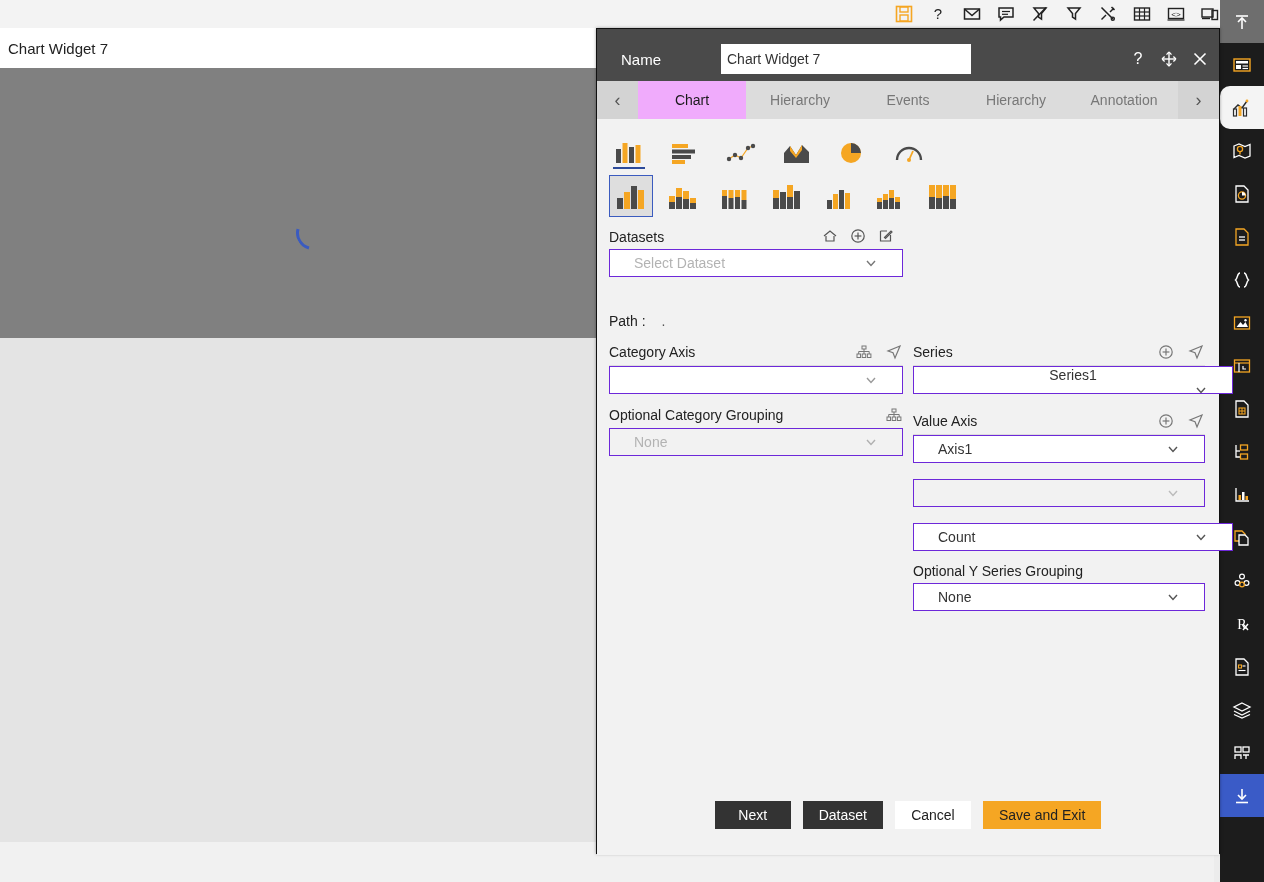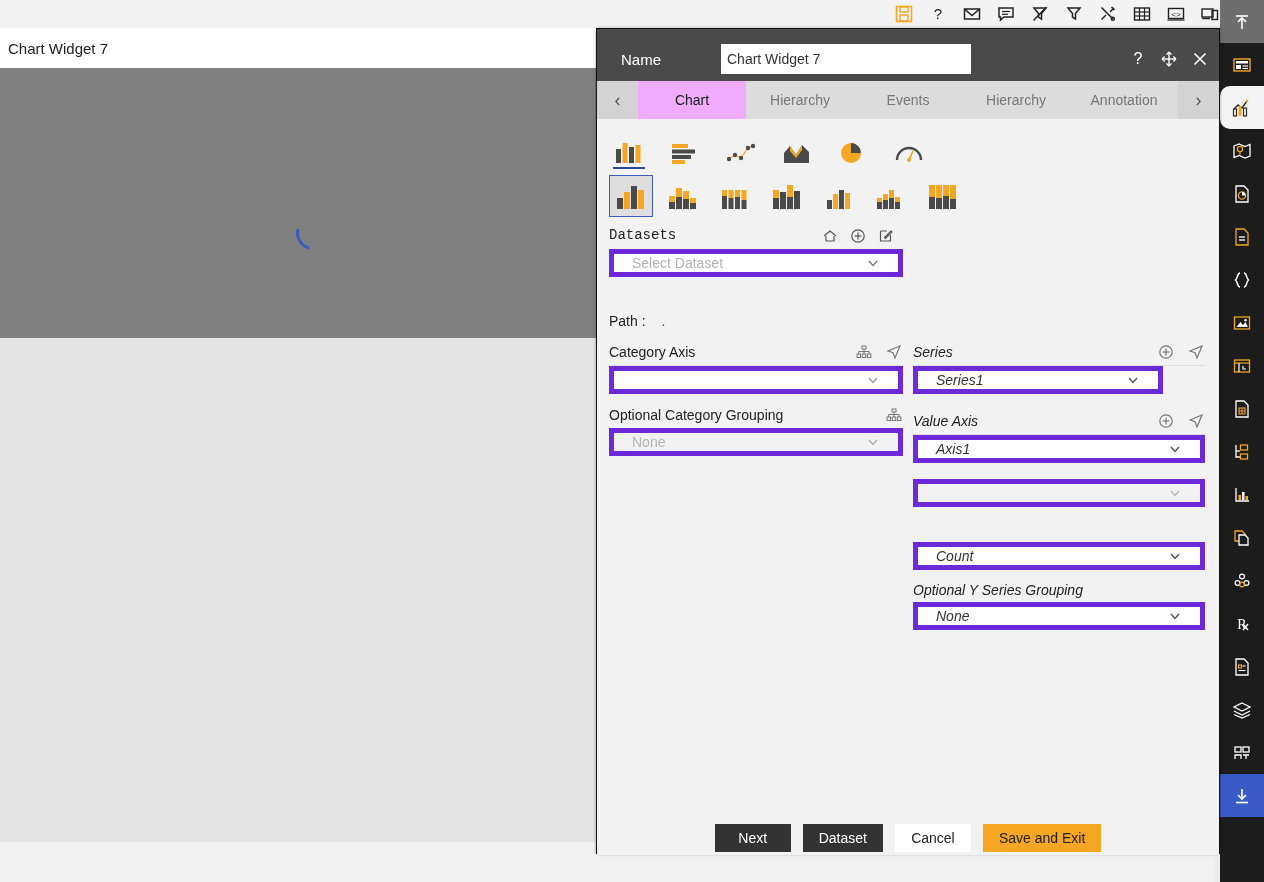--- a/index.html
+++ b/index.html
@@ -123,57 +123,56 @@
   }
   .chart-subtypes { display: flex; gap: 8px; padding: 6px 0 0 12px; }
   .cst {
     width: 44px; height: 42px; display: flex; align-items: center; justify-content: center;
     cursor: pointer; box-sizing: border-box; border: 1px solid transparent;
   }
   .cst.active { background: #dedede; border: 1px solid #3b5bbf; }
 
   .sec-label { font-size: 14px; color: #222; }
   .datasets-row {
-    display: flex; align-items: flex-start; padding: 10px 0 0 12px; width: 298px;
+    display: flex; align-items: flex-end; padding: 10px 0 0 12px; width: 298px;
     box-sizing: border-box;
-    font-family: Liberation Mono, monospace;
   }
   .ds-icons { margin-left: auto; display: flex; gap: 10px; align-items: center; }
   .mini-ico { width: 18px; height: 18px; cursor: pointer; display: flex; align-items: center; justify-content: center; }
 
   .select {
-    height: 28px; border: 5px solid #6d28d9; background: #fff; box-sizing: border-box;
-    display: flex; align-items: center; padding: 0 18px; font-size: 14px; color: #333;
+    height: 28px; border: 1px solid #6d28d9; background: #fff; box-sizing: border-box;
+    display: flex; align-items: center; padding: 0 24px; font-size: 14px; color: #333;
     position: relative; cursor: pointer;
   }
   .select.ph { color: #b3b3b3; }
   .select.disabled { background: #f2f2f2; color: #b3b3b3; }
   .select .chev {
     margin-left: auto; width: 14px; height: 14px; display: flex; align-items: center; justify-content: center;
   }
 
   .path-line { font-size: 14px; color: #222; padding: 4px 0 0 12px; margin-top: 32px; }
   .path-line .dot { color: #555; margin-left: 12px; }
 
   .cols { display: flex; padding: 12px 14px 0 12px; gap: 10px; }
   .col-left { width: 296px; }
-  .col-right { width: 292px; font-style: italic; }
+  .col-right { width: 292px; }
 
   .field-head {
     display: flex; align-items: center; font-size: 14px; color: #222;
     padding: 2px 0 4px 0; border-bottom: 1px solid #ddd; margin-bottom: 0;
   }
   .field-head .icons { margin-left: auto; display: flex; gap: 12px; align-items: center; }
   .field-head.noline { border-bottom: none; }
   .gap { height: 16px; }
   .gap-s { height: 10px; }
 
   
   .dlg-footer {
-    position: absolute; left: 0; bottom: 3px; width: 622px;
+    position: absolute; left: 0; bottom: 26px; width: 622px;
     display: flex; justify-content: center; gap: 12px;
   }
   .btn {
     height: 28px; min-width: 76px; padding: 0 16px; font-size: 14px;
     display: flex; align-items: center; justify-content: center; cursor: pointer;
     border: none; box-sizing: border-box; font-family: "Liberation Sans", sans-serif;
   }
   .btn.dark { background: #333; color: #fff; }
   .btn.light { background: #fff; color: #222; }
   .btn.accent { background: #f5a623; color: #222; text-align: center; }
@@ -692,21 +691,21 @@
                     <line x1="4.6" y1="8" x2="11.4" y2="8" stroke="#777" stroke-width="1.2"></line>
                   </svg>
               </span>
               <span class="mini-ico">
                 <svg width="16" height="16" viewBox="0 0 16 16">
                     <path d="M14 2 L2 7 L7 8.8 L9 14 Z" fill="none" stroke="#777" stroke-width="1.2"></path>
                   </svg>
               </span>
             </span>
           </div>
-          <div class="select" style="width:250px;">
+          <div class="select" style="width:320px;flex-direction:column;">
             <span>Series1</span>
             <span class="chev">
               <svg width="14" height="14" viewBox="0 0 14 14">
                   <path d="M3 5 L7 9.5 L11 5" fill="none" stroke="#555" stroke-width="1.4"></path>
                 </svg>
             </span>
           </div>
 
           <div class="gap"></div>
 
@@ -742,21 +741,21 @@
             <span></span>
             <span class="chev">
               <svg width="14" height="14" viewBox="0 0 14 14">
                   <path d="M3 5 L7 9.5 L11 5" fill="none" stroke="#bbb" stroke-width="1.4"></path>
                 </svg>
             </span>
           </div>
 
           <div class="gap"></div>
 
-          <div class="select" style="width:292px;margin-top:19px;">
+          <div class="select" style="width:320px;">
             <span>Count</span>
             <span class="chev">
               <svg width="14" height="14" viewBox="0 0 14 14">
                   <path d="M3 5 L7 9.5 L11 5" fill="none" stroke="#555" stroke-width="1.4"></path>
                 </svg>
             </span>
           </div>
 
           <div class="gap-s"></div>
 

